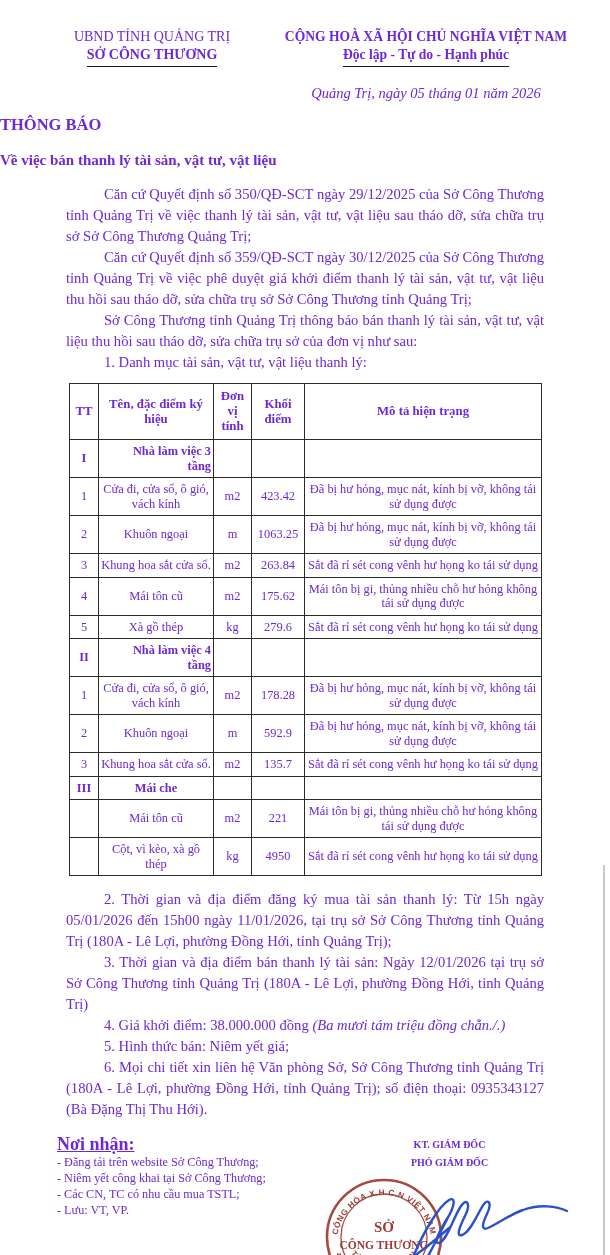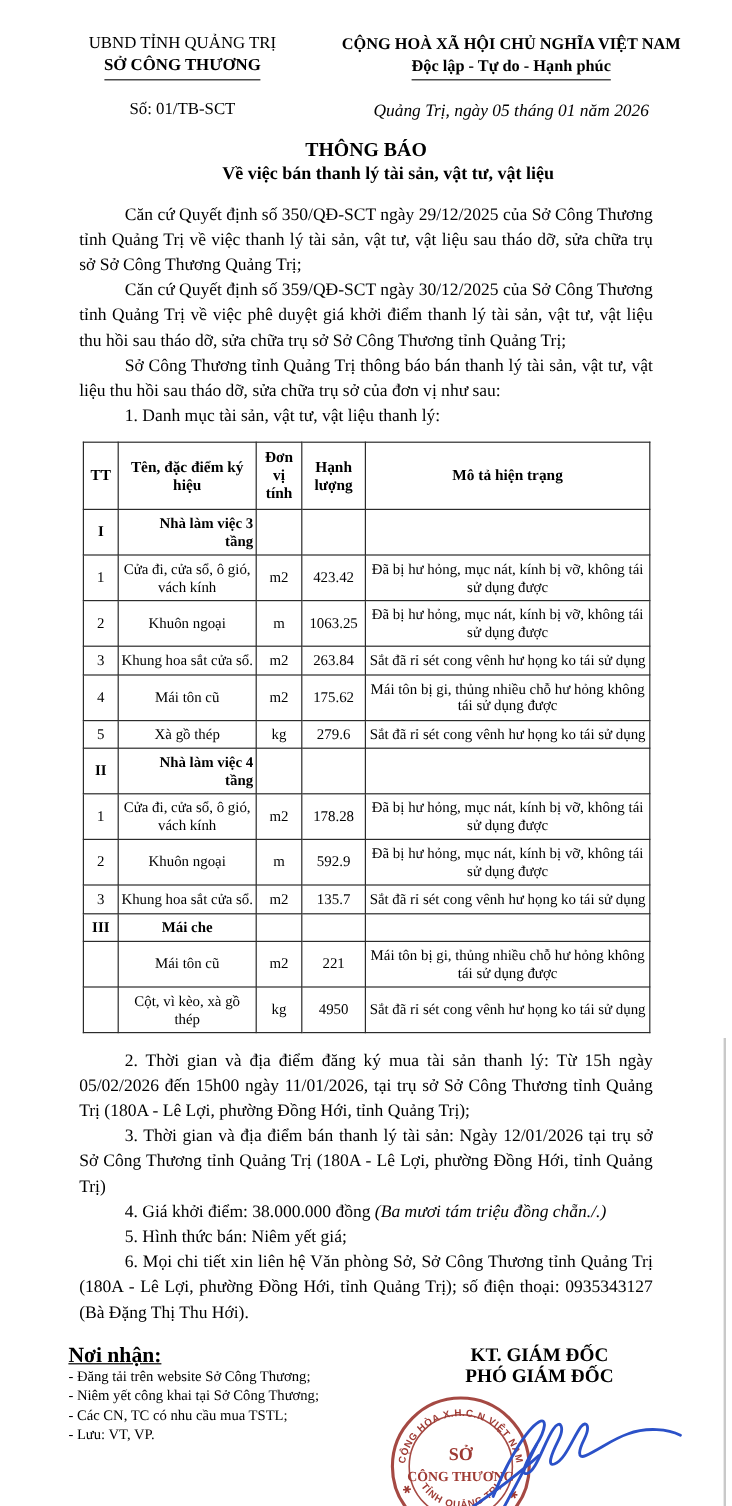--- a/index.html
+++ b/index.html
@@ -1,31 +1,31 @@
 <!DOCTYPE html>
 <html><head>
 <meta charset="utf-8">
 <style>
   html,body{margin:0;padding:0;background:#ffffff;}
   .page{
     position:relative;width:610px;height:1255px;background:#fff;overflow:hidden;
-    font-family:"Liberation Serif","DejaVu Serif",serif;color:#000000;
+    font-family:"Liberation Serif","DejaVu Serif",serif;color:#6d28d9;
   }
   
   .doc-header{display:flex;padding:28px 26px 0 36px;}
   .h-left{width:232px;text-align:center;font-size:14px;line-height:18px;}
   .h-left .org{font-weight:bold;}
   .u-span{display:inline-block;border-bottom:1.4px solid #1c1c1c;padding-bottom:2px;}
   .doc-number{margin-top:16px;font-size:14px;}
   .h-right{flex:1;text-align:center;font-size:13.6px;line-height:18px;font-weight:bold;}
   .date-line{margin-top:17px;font-weight:normal;font-style:italic;font-size:14.5px;}
   
-  .doc-title{text-align:center;margin-top:13px;}
+  .doc-title{margin-top:13px;}
   .t-main{font-weight:bold;font-size:16.5px;line-height:19px;}
-  .t-sub{font-weight:bold;font-size:15px;margin-top:3px;padding-left:37px;}
+  .t-sub{font-weight:bold;font-size:15px;margin-top:18px;}
   
   .bt{padding:0 66px;font-size:14.6px;line-height:21px;text-align:justify;}
   .bt p{margin:0;text-indent:38px;}
   .bt1{margin-top:15px;}
   .bt2{margin-top:13px;}
   .noj{text-align:left;}
   .it{font-style:italic;}
   
   table.asset{border-collapse:collapse;margin:10px 0 0 69px;width:472px;
     font-size:12.4px;line-height:14.5px;table-layout:fixed;}
@@ -34,35 +34,34 @@
   table.asset th{font-weight:bold;font-size:12.8px;line-height:15px;padding:5px 2px;}
   tr.sec td{font-weight:bold;}
   tr.sec td.name{text-align:right;padding-left:8px;}
   tr.sec.sec-center td.name{text-align:center;padding-left:2px;}
   
   .doc-footer{display:flex;margin-top:16px;padding:0 20px 0 57px;}
   .recipients{width:252px;font-size:12.2px;line-height:16px;}
   .recipients-title{font-weight:bold;font-size:18px;
     text-decoration:underline;margin-bottom:2px;}
   .sig-block{flex:1;position:relative;text-align:center;height:185px;}
-  .sig-title{font-weight:bold;font-size:16px;line-height:18px;}
+  .sig-title{font-weight:bold;font-size:10px;line-height:18px;}
   .seal-wrap{position:absolute;left:14px;top:40px;width:122px;height:122px;}
   .sign-wrap{position:absolute;left:42px;top:26px;width:240px;height:135px;}
   .scan-edge{position:absolute;right:5px;top:865px;width:2px;height:390px;background:#c9c9c9;}
 </style>
 </head>
 <body>
 
 <div class="page">
 
   <div class="doc-header">
     <div class="h-left">
       <div>UBND TỈNH QUẢNG TRỊ</div>
       <div class="org"><span class="u-span">SỞ CÔNG THƯƠNG</span></div>
-      <div class="doc-number">Số: 01/TB-SCT</div>
     </div>
     <div class="h-right">
       <div>CỘNG HOÀ XÃ HỘI CHỦ NGHĨA VIỆT NAM</div>
       <div><span class="u-span">Độc lập - Tự do - Hạnh phúc</span></div>
       <div class="date-line">Quảng Trị, ngày 05 tháng 01 năm 2026</div>
     </div>
   </div>
 
   <div class="doc-title">
     <div class="t-main">THÔNG BÁO</div>
@@ -82,21 +81,21 @@
         <col style="width:115px">
         <col style="width:38px">
         <col style="width:53px">
         <col style="width:237px">
       </colgroup>
     <tbody>
         <tr>
       <th>TT</th>
       <th>Tên, đặc điểm ký hiệu</th>
       <th>Đơn vị tính</th>
-      <th>Hạnh lượng</th>
+      <th>Khối điểm</th>
       <th>Mô tả hiện trạng</th>
     </tr>
     <tr class="sec">
       <td>I</td>
       <td class="name">Nhà làm việc 3 tầng</td>
       <td></td>
       <td></td>
       <td></td>
     </tr>
     <tr>
@@ -180,21 +179,21 @@
       <td></td>
       <td class="name">Cột, vì kèo, xà gồ thép</td>
       <td>kg</td>
       <td>4950</td>
       <td>Sắt đã rỉ sét cong vênh hư họng ko tái sử dụng</td>
     </tr>
   </tbody>
     </table>
 
   <div class="bt bt2">
-    <p>2. Thời gian và địa điểm đăng ký mua tài sản thanh lý: Từ 15h ngày 05/02/2026 đến 15h00 ngày 11/01/2026, tại trụ sở Sở Công Thương tỉnh Quảng Trị (180A - Lê Lợi, phường Đồng Hới, tỉnh Quảng Trị);</p>
+    <p>2. Thời gian và địa điểm đăng ký mua tài sản thanh lý: Từ 15h ngày 05/01/2026 đến 15h00 ngày 11/01/2026, tại trụ sở Sở Công Thương tỉnh Quảng Trị (180A - Lê Lợi, phường Đồng Hới, tỉnh Quảng Trị);</p>
     <p>3. Thời gian và địa điểm bán thanh lý tài sản: Ngày 12/01/2026 tại trụ sở Sở Công Thương tỉnh Quảng Trị (180A - Lê Lợi, phường Đồng Hới, tỉnh Quảng Trị)</p>
     <p class="noj"><span>4. Giá khởi điểm: 38.000.000 đồng </span><span class="it">(Ba mươi tám triệu đồng chẵn./.)</span></p>
     <p class="noj">5. Hình thức bán: Niêm yết giá;</p>
     <p>6. Mọi chi tiết xin liên hệ Văn phòng Sở, Sở Công Thương tỉnh Quảng Trị (180A - Lê Lợi, phường Đồng Hới, tỉnh Quảng Trị); số điện thoại: 0935343127 (Bà Đặng Thị Thu Hới).</p>
   </div>
 
   <div class="doc-footer">
     <div class="recipients">
       <div class="recipients-title">Nơi nhận:</div>
       <div>- Đăng tải trên website Sở Công Thương;</div>

